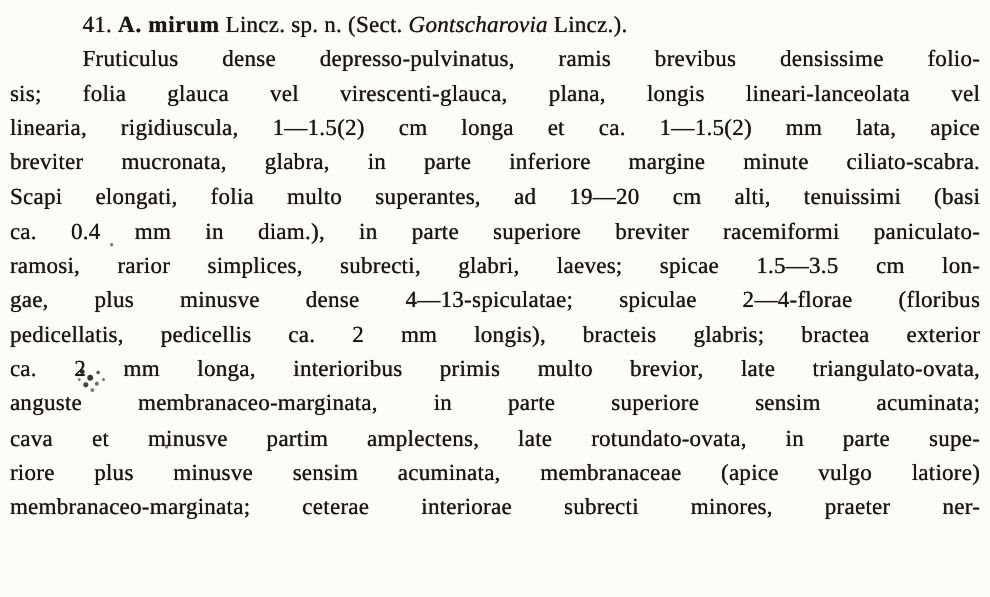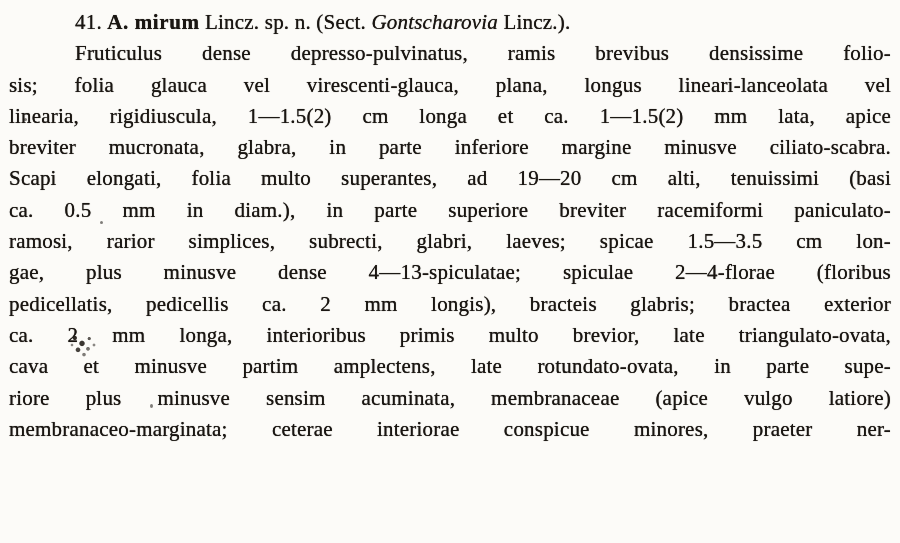--- a/index.html
+++ b/index.html
@@ -63,31 +63,32 @@
 
   <div class="line heading indented">
     <span>41.</span>
     <span class="bold">A. mirum</span>
     <span>Lincz. sp. n. (Sect.</span>
     <span class="italic">Gontscharovia</span>
     <span>Lincz.).</span>
   </div>
 
   <div class="line just indented">Fruticulus dense depresso-pulvinatus, ramis brevibus densissime folio-</div>
-  <div class="line just">sis; folia glauca vel virescenti-glauca, plana, longus lineari-lanceolata vel</div>
+  <div class="line just">sis; folia glauca vel virescenti-glauca, plana, longis lineari-lanceolata vel</div>
   <div class="line just">linearia, rigidiuscula, 1—1.5(2) cm longa et ca. 1—1.5(2) mm lata, apice</div>
-  <div class="line just">breviter mucronata, glabra, in parte inferiore margine minusve ciliato-scabra.</div>
+  <div class="line just">breviter mucronata, glabra, in parte inferiore margine minute ciliato-scabra.</div>
   <div class="line just">Scapi elongati, folia multo superantes, ad 19—20 cm alti, tenuissimi (basi</div>
-  <div class="line just">ca. 0.5 mm in diam.), in parte superiore breviter racemiformi paniculato-</div>
+  <div class="line just">ca. 0.4 mm in diam.), in parte superiore breviter racemiformi paniculato-</div>
   <div class="line just">ramosi, rarior simplices, subrecti, glabri, laeves; spicae 1.5—3.5 cm lon-</div>
   <div class="line just">gae, plus minusve dense 4—13-spiculatae; spiculae 2—4-florae (floribus</div>
   <div class="line just">pedicellatis, pedicellis ca. 2 mm longis), bracteis glabris; bractea exterior</div>
   <div class="line just">ca. 2 mm longa, interioribus primis multo brevior, late triangulato-ovata,</div>
+  <div class="line just">anguste membranaceo-marginata, in parte superiore sensim acuminata;</div>
   <div class="line just">cava et minusve partim amplectens, late rotundato-ovata, in parte supe-</div>
   <div class="line just">riore plus minusve sensim acuminata, membranaceae (apice vulgo latiore)</div>
-  <div class="line just">membranaceo-marginata; ceterae interiorae conspicue minores, praeter ner-</div>
+  <div class="line just">membranaceo-marginata; ceterae interiorae subrecti minores, praeter ner-</div>
 
   <div class="smudge"></div>
   <div class="speck speck-a"></div>
   <div class="speck speck-b"></div>
   <div class="speck speck-c"></div>
 
 </div>
 
 </body></html>

